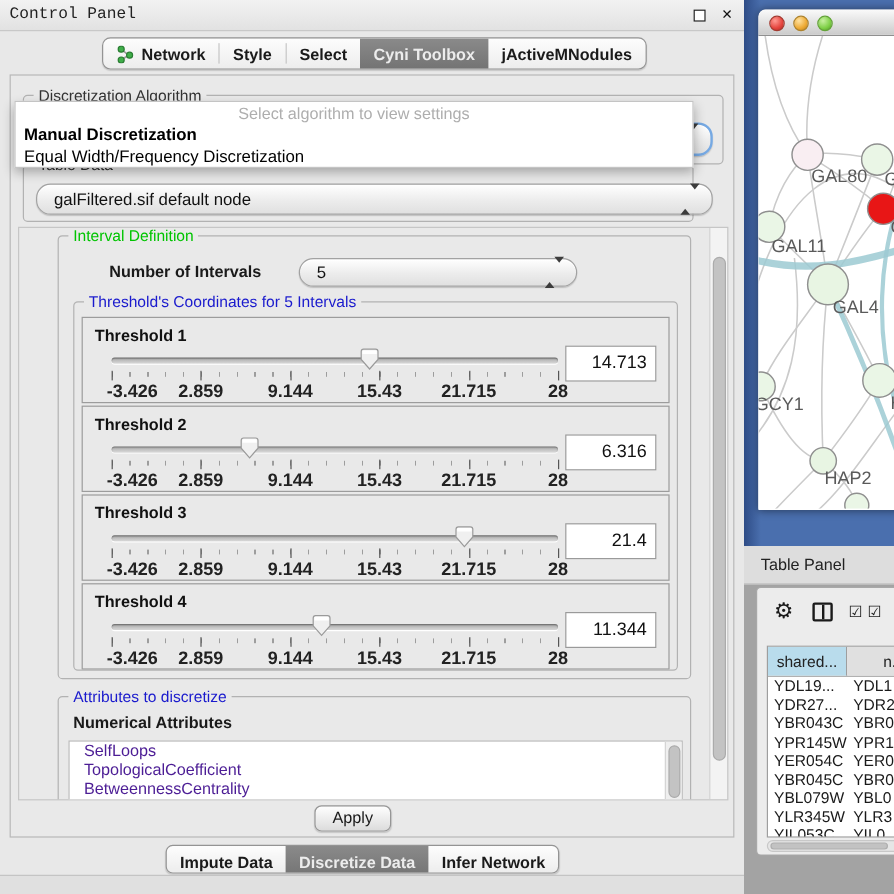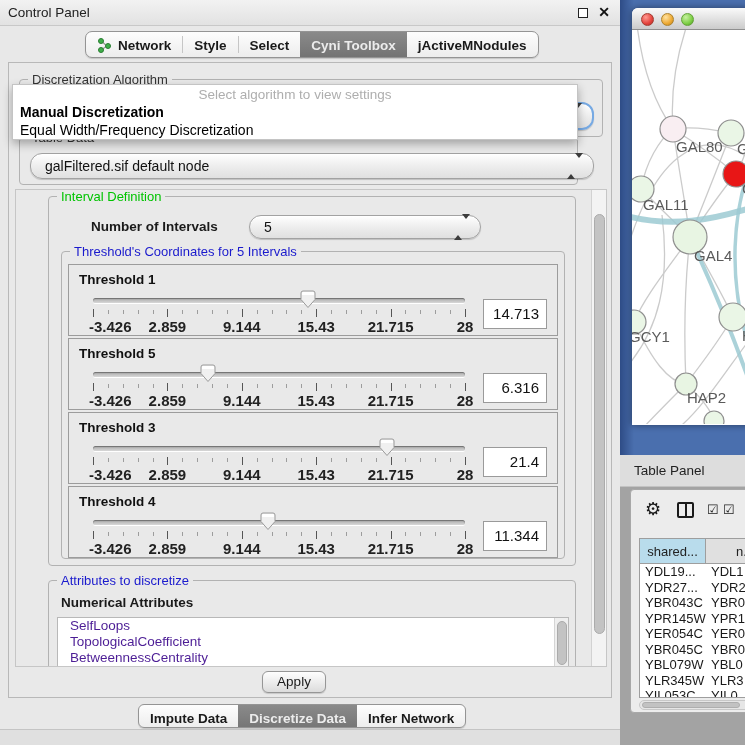--- a/index.html
+++ b/index.html
@@ -1,21 +1,21 @@
 <!DOCTYPE html>
 <html><head>
 <meta charset="utf-8">
 <style>
   * { box-sizing: border-box; margin:0; padding:0; }
   html,body { width:745px; height:745px; overflow:hidden; }
   body { position:relative; font-family:"Liberation Sans", sans-serif; background:#e8e8e8; color:#1a1a1a; }
 
   
   #cp { position:absolute; left:0; top:0; width:620px; height:745px; background:#e8e8e8; }
-  #cp-titlebar { position:absolute; left:0; top:0; width:620px; height:26px; background:linear-gradient(#f2f2f2,#e2e2e2); border-bottom:1px solid #c8c8c8; }
+  #cp-titlebar { position:absolute; left:0; top:0; width:620px; height:26px; background:linear-gradient(#f2f2f2,#e2e2e2); border-bottom:1px solid #c8c8c8;font-family:Liberation Mono, monospace; }
   #cp-title { position:absolute; left:8px; top:5px; font-size:13.5px; color:#222; }
   #float-btn { position:absolute; right:32px; top:8px; width:10px; height:10px; border:1.5px solid #222; background:#fff; }
   #close-btn { position:absolute; right:10px; top:4px; font-size:14px; font-weight:bold; color:#111; cursor:default; }
 
   
   #tabstrip { position:absolute; left:85px; top:31px; height:27px; display:flex; align-items:stretch; border:1px solid #949494; border-radius:7px; background:linear-gradient(#fdfdfd,#ededed); overflow:hidden; box-shadow:0 1px 1px rgba(0,0,0,.15); }
   .tab { display:flex; align-items:center; padding:13px 11px; font-size:13.5px; font-weight:bold; color:#1a1a1a; white-space:nowrap; }
   .tab.selected { background:linear-gradient(#8a8a8a,#737373); color:#ececec; }
   .tabsep { width:1px; background:#c6c6c6; margin:4px 0; }
   .net-ico { width:15px; height:15px; margin-right:6px; }
@@ -47,21 +47,21 @@
 
   
   .trow { position:relative; height:72px; border:1px solid #9c9c9c; background:#e9e9e9; margin-bottom:2px; }
   .tlabel { position:absolute; left:10px; top:7px; font-weight:bold; font-size:13.5px; color:#111; }
   .szone { position:absolute; left:24px; right:92px; top:0; height:72px; }
   .track { position:absolute; left:0; right:0; top:33px; height:5px; border-radius:3px; background:linear-gradient(#a8a8a8,#d8d8d8); box-shadow:inset 0 1px 1px rgba(0,0,0,.35), 0 1px 0 #fff; }
   .ticks-minor { position:absolute; left:0; right:0; top:45px; height:4px; background:repeating-linear-gradient(to right,#8a8a8a 0,#8a8a8a 1px,transparent 1px,transparent 4%); opacity:.8; }
   .tickmajor { position:absolute; top:44px; width:1px; height:8px; background:#555; }
   .ticklabel { position:absolute; top:53px; font-size:15px; font-weight:bold; color:#222; transform:translateX(-50%); white-space:nowrap; }
   .handle { position:absolute; top:25px; width:16px; height:19px; margin-left:-8px; }
-  .vbox { position:absolute; right:10px; top:34px; width:64px; height:30px; background:#fff; border:1px solid #9a9a9a; font-size:15px; text-align:right; line-height:28px; padding-right:7px; color:#111; }
+  .vbox { position:absolute; right:10px; top:23px; width:76px; height:30px; background:#fff; border:1px solid #9a9a9a; font-size:15px; text-align:right; line-height:28px; padding-right:7px; color:#111; }
 
   
   #attr-list { position:absolute; left:8px; top:36px; width:512px; height:240px; background:#fff; border:1px solid #b8b8b8; overflow:hidden; }
   .attr-item { font-size:13.5px; line-height:16px; padding-left:12px; color:#4c1d95; white-space:nowrap; }
   #attr-vscroll { position:absolute; right:0; top:0; bottom:0; width:14px; background:#efefef; border-left:1px solid #d5d5d5; }
   #attr-vscroll .thumb { position:absolute; left:2px; top:3px; width:10px; height:44px; border-radius:5px; background:#c3c3c3; border:1px solid #ababab; }
 
   
   #apply-btn { position:absolute; left:262px; top:671px; width:64px; height:22px; border:1px solid #969696; border-radius:6px; background:linear-gradient(#fefefe,#dcdcdc); font-size:13.5px; text-align:center; line-height:20px; box-shadow:0 1px 1px rgba(0,0,0,.15); }
   #bottom-tabstrip { position:absolute; left:138px; top:704px; height:24px; display:flex; border:1px solid #949494; border-radius:6px; background:linear-gradient(#fdfdfd,#ededed); overflow:hidden; box-shadow:0 1px 1px rgba(0,0,0,.15); }
@@ -183,21 +183,21 @@
                   <div class="tickmajor" style="left: 60%;"></div>
                   <span class="ticklabel" style="left: 60%;">15.43</span>
                   <div class="tickmajor" style="left: 80%;"></div>
                   <span class="ticklabel" style="left: 80%;">21.715</span>
                   <div class="tickmajor" style="left: 100%;"></div>
                   <span class="ticklabel" style="left: 100%;">28</span>
                 </div>
     <div class="vbox">14.713</div>
   </div>
               <div class="trow">
-    <div class="tlabel">Threshold 5</div>
+    <div class="tlabel">Threshold 2</div>
     <div class="szone">
       <div class="track"></div>
       <div class="ticks-minor"></div>
       <div class="handle" style="left: 31%;">
         <svg width="16" height="19" viewBox="0 0 16 19">
           <path d="M3,1 H13 Q15,1 15,3 V9.5 L8,17.5 L1,9.5 V3 Q1,1 3,1 Z" fill="#f0f0f0" stroke="#9a9a9a" stroke-width="1"></path>
           <path d="M3,2 H13 Q14,2 14,3 V5 H2 V3 Q2,2 3,2 Z" fill="#ffffff"></path>
         </svg>
       </div>
     <div class="tickmajor" style="left: 0%;"></div>

